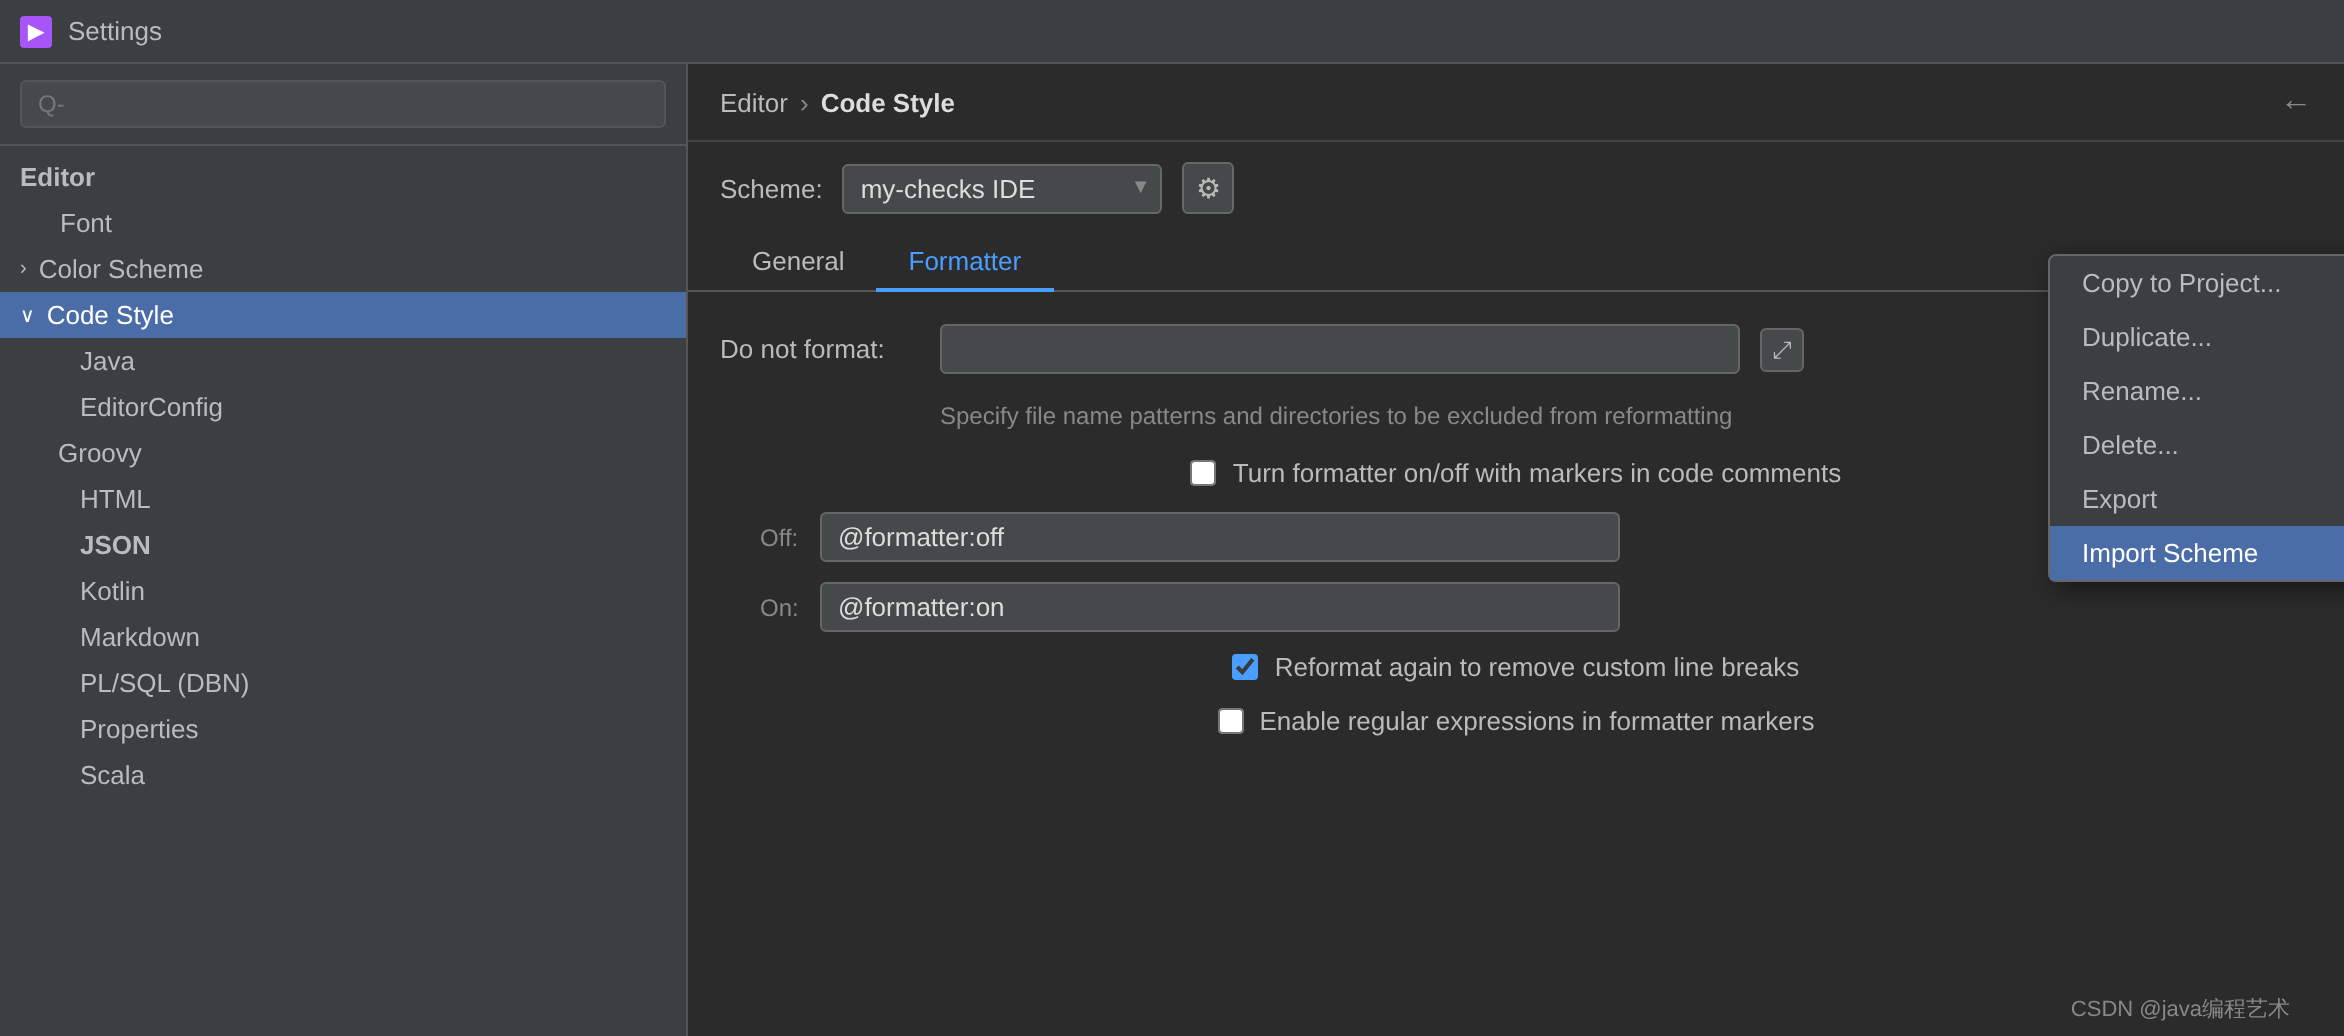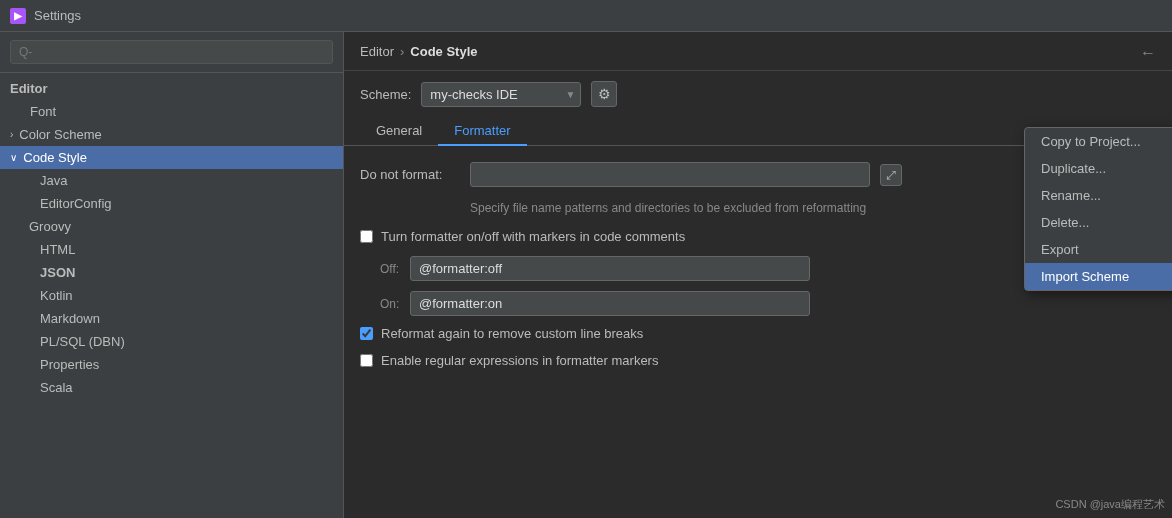--- a/index.html
+++ b/index.html
@@ -264,20 +264,21 @@
       color: #888;
       font-size: 12px;
       margin-bottom: 14px;
       padding-left: 110px;
     }
     .checkbox-row {
       display: flex;
       align-items: center;
       gap: 8px;
       margin-bottom: 12px;
+      justify-content: center;
     }
     .checkbox-row input[type=checkbox] {
       accent-color: #4a9eff;
       width: 13px;
       height: 13px;
     }
     .checkbox-label {
       color: #bbbbbb;
       font-size: 13px;
     }
@@ -316,21 +317,21 @@
     }
     .dropdown-item.highlighted {
       background: #4a6da7;
       color: white;
     }
 
     
     .watermark {
       position: absolute;
       bottom: 6px;
-      right: 7px;
+      right: 27px;
       color: #888;
       font-size: 11px;
     }
   </style>
 </head>
 <body>
 
 <div class="title-bar">
   <div class="title-bar-icon">▶</div>
   <span class="title-bar-text">Settings</span>

